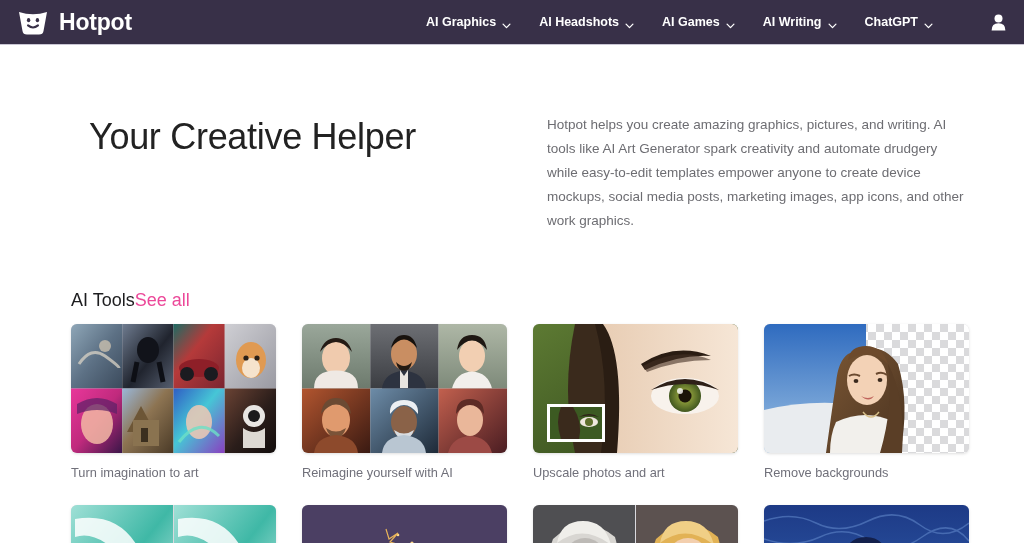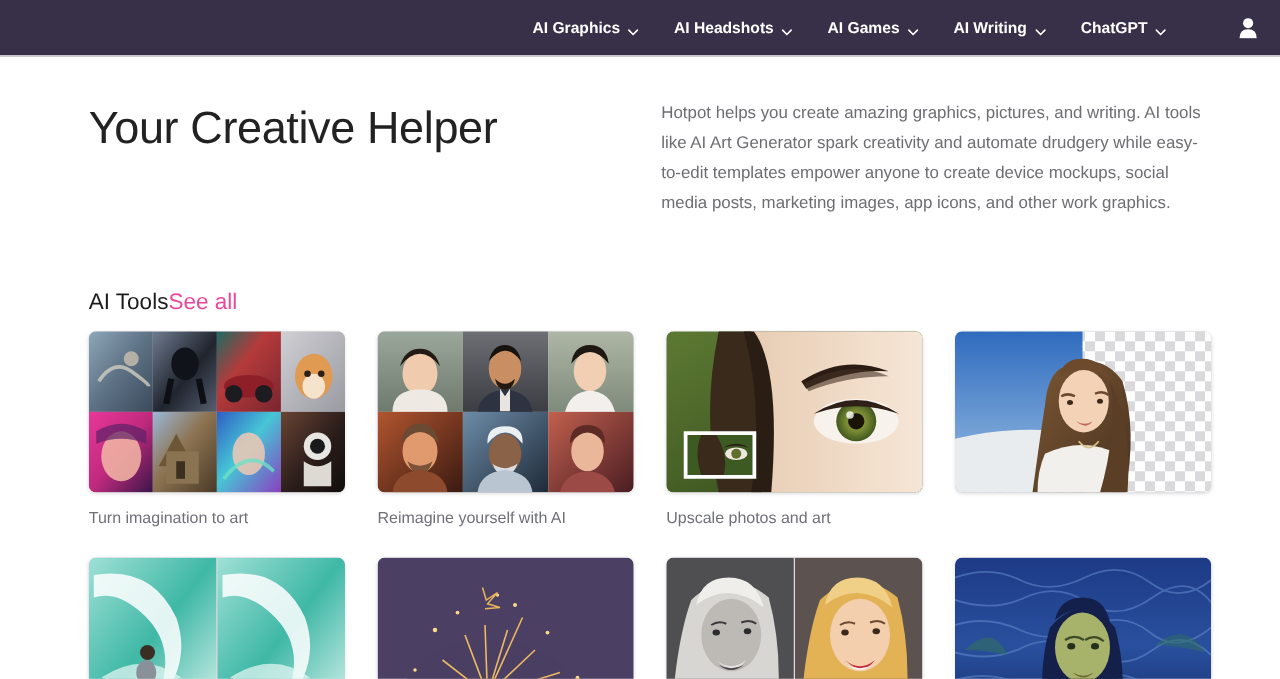--- a/index.html
+++ b/index.html
@@ -47,22 +47,23 @@
   }
   .caret { width: 9px; height: 6px; display: block; flex: none; }
   .account { margin-left: 30px; display: flex; align-items: center; cursor: pointer; }
   .account svg { width: 15px; height: 17px; display: block; }
 
   
   .page { padding: 0 0 0 0; }
 
   .hero {
     display: flex;
-    padding: 33px 58px 0 71px;
+    padding: 68px 58px 0 71px;
     gap: 0;
+    margin-left: 18px;
   }
   .hero-title {
     font-size: 36px;
     line-height: 1.35;
     font-weight: 400;
     color: #222222;
     width: 330px;
     flex: none;
     letter-spacing: -0.3px;
   }
@@ -117,20 +118,31 @@
     margin-top: 11px;
     line-height: 1.4;
   }
   .row2 { margin-top: 23px; }
 </style>
 </head>
 <body>
 
 <div class="header">
 
+  <div class="brand">
+    <span>
+      <svg class="brand-logo" viewBox="0 0 34 28">
+        <path d="M3 4 Q17 8.5 31 4 L27.5 23 Q27 26.5 23 26.5 L11 26.5 Q7 26.5 6.5 23 Z" fill="#ffffff"></path>
+        <ellipse cx="12.6" cy="12.2" rx="1.7" ry="2.1" fill="#383048"></ellipse>
+        <ellipse cx="21.4" cy="12.2" rx="1.7" ry="2.1" fill="#383048"></ellipse>
+        <path d="M12 17.4 Q17 21.6 22 17.4" stroke="#383048" stroke-width="2.1" fill="none" stroke-linecap="round"></path>
+      </svg>
+    </span>
+    <span class="brand-name">Hotpot</span>
+  </div>
 
   <nav class="nav">
 
     <div class="nav-item">
       <span>AI Graphics</span>
       <span>
         <svg class="caret" viewBox="0 0 10 7">
             <path d="M1 1.3 L5 5.4 L9 1.3" stroke="#ffffff" stroke-width="1.5" fill="none" stroke-linecap="round" stroke-linejoin="round"></path>
           </svg>
       </span>
@@ -405,20 +417,21 @@
             <path d="M84 36 q22-14 40 4 q-6-18-22-18 t-18 14z" fill="#6d4a2c"></path>
             <path d="M96 52 q-6-3-11 0 M112 50 q6-3 11 1" stroke="#6b4a30" stroke-width="2" fill="none"></path>
             <ellipse cx="92" cy="57" rx="2.4" ry="2" fill="#3a2a1e"></ellipse>
             <ellipse cx="116" cy="56" rx="2.4" ry="2" fill="#3a2a1e"></ellipse>
             <path d="M97 72 q7 4 13 0 q-5 7-13 0z" fill="#c0645c"></path>
             <path d="M72 98 q30-14 58 0 q8 16 6 31 h-70 q0-18 6-31z" fill="#f2f0ec"></path>
             <path d="M124 40 q18 34 14 89 h-22 q14-48 8-89z" fill="#5a3e26"></path>
             <path d="M99 88 q8 10 16 0" stroke="#d8c08a" stroke-width="1.4" fill="none"></path>
           </svg>
         </div>
+        <div class="card-label">Remove backgrounds</div>
       </div>
 
     </div>
 
     <div class="grid row2">
 
       <div class="card">
         <div class="thumb">
           <svg viewBox="0 0 205 129" preserveAspectRatio="none">
             <defs>

